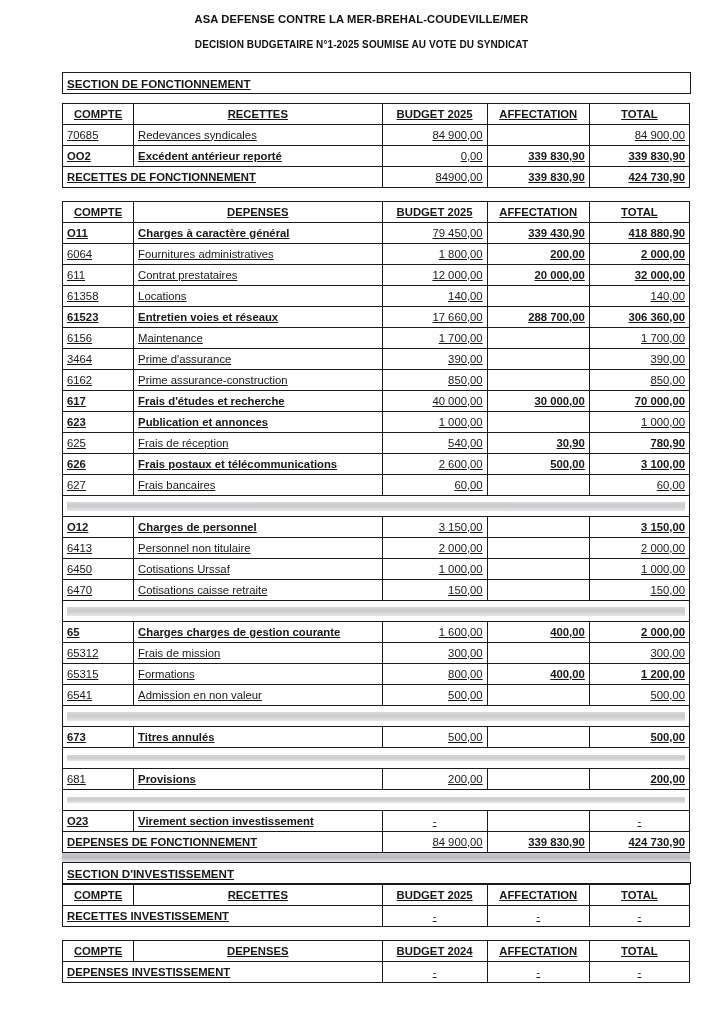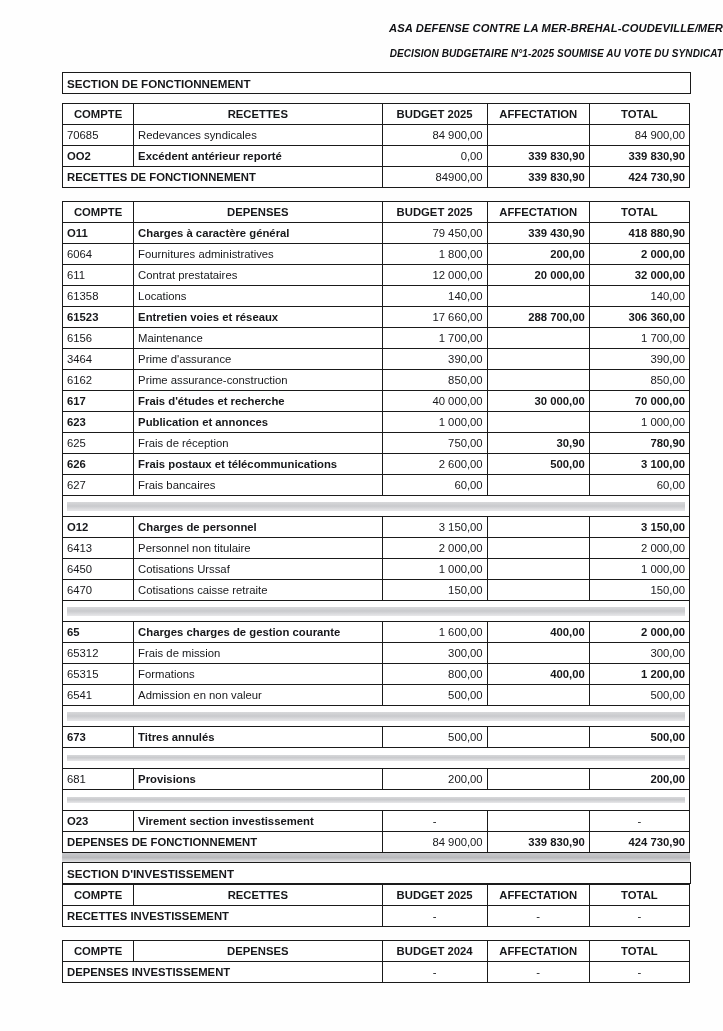--- a/index.html
+++ b/index.html
@@ -17,23 +17,22 @@
     overflow: hidden;
   }
   .page {
     position: absolute;
     inset: 0;
     background: #fefefe;
   }
 
   
   .doc-head {
-    padding-top: 22px;
-    text-align: right;
-    font-style: italic;
+    padding-top: 13px;
+    text-align: center;
   }
   .doc-title-1 {
     font-size: 11.2px;
     font-weight: bold;
     letter-spacing: 0.1px;
     margin: 0 0 14px 0;
     color: #101114;
   }
   .doc-title-2 {
     font-size: 10px;
@@ -49,20 +48,21 @@
     left: 62px;
     top: 72px;
     width: 628px;
   }
 
   table.grid {
     border-collapse: collapse;
     table-layout: fixed;
     width: 628px;
     font-size: 11.3px;
+    text-decoration: underline;
   }
   table.grid td {
     border: 1px solid #1a1a1a;
     padding: 0 4px;
     height: 20px;
     line-height: 19px;
     vertical-align: middle;
     background: #ffffff;
     overflow: hidden;
     white-space: nowrap;
@@ -257,21 +257,21 @@
       <tr>
             <td class="b">623</td>
             <td class="lbl b">Publication et annonces</td>
             <td class="num">1 000,00</td>
             <td class="num"></td>
             <td class="num">1 000,00</td>
           </tr>
       <tr>
             <td>625</td>
             <td class="lbl">Frais de réception</td>
-            <td class="num">750,00</td>
+            <td class="num">540,00</td>
             <td class="num b">30,90</td>
             <td class="num b">780,90</td>
           </tr>
       <tr>
             <td class="b">626</td>
             <td class="lbl b">Frais postaux et télécommunications</td>
             <td class="num">2 600,00</td>
             <td class="num b">500,00</td>
             <td class="num b">3 100,00</td>
           </tr>

